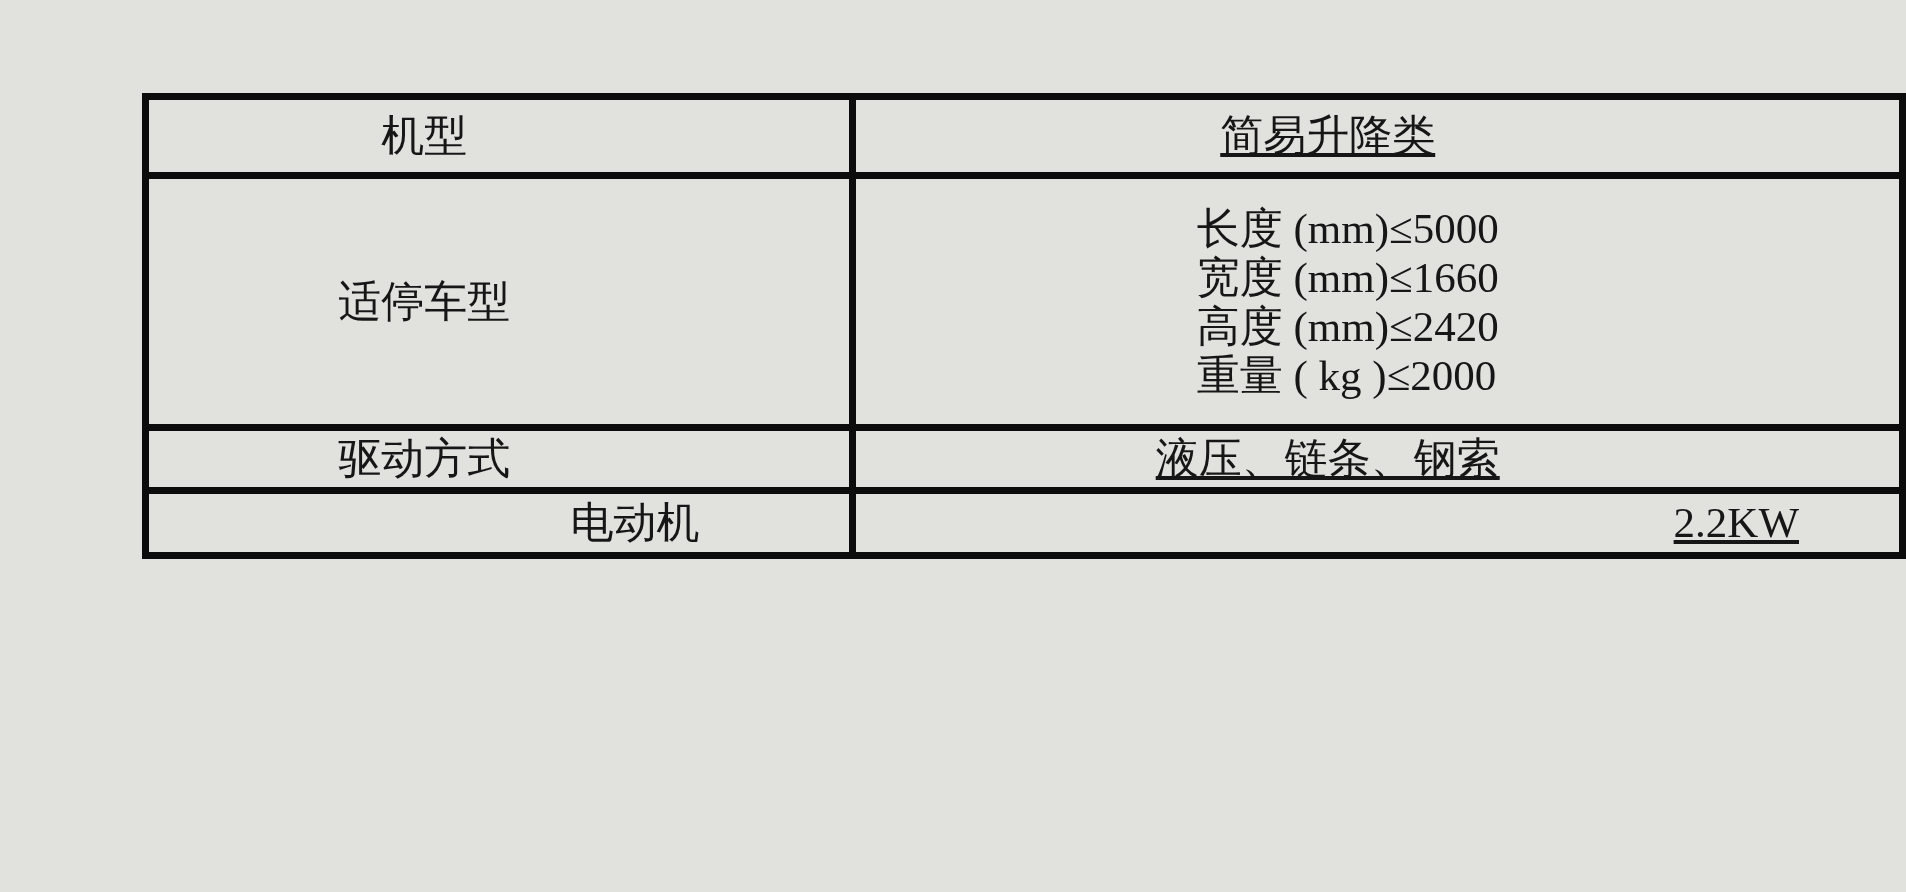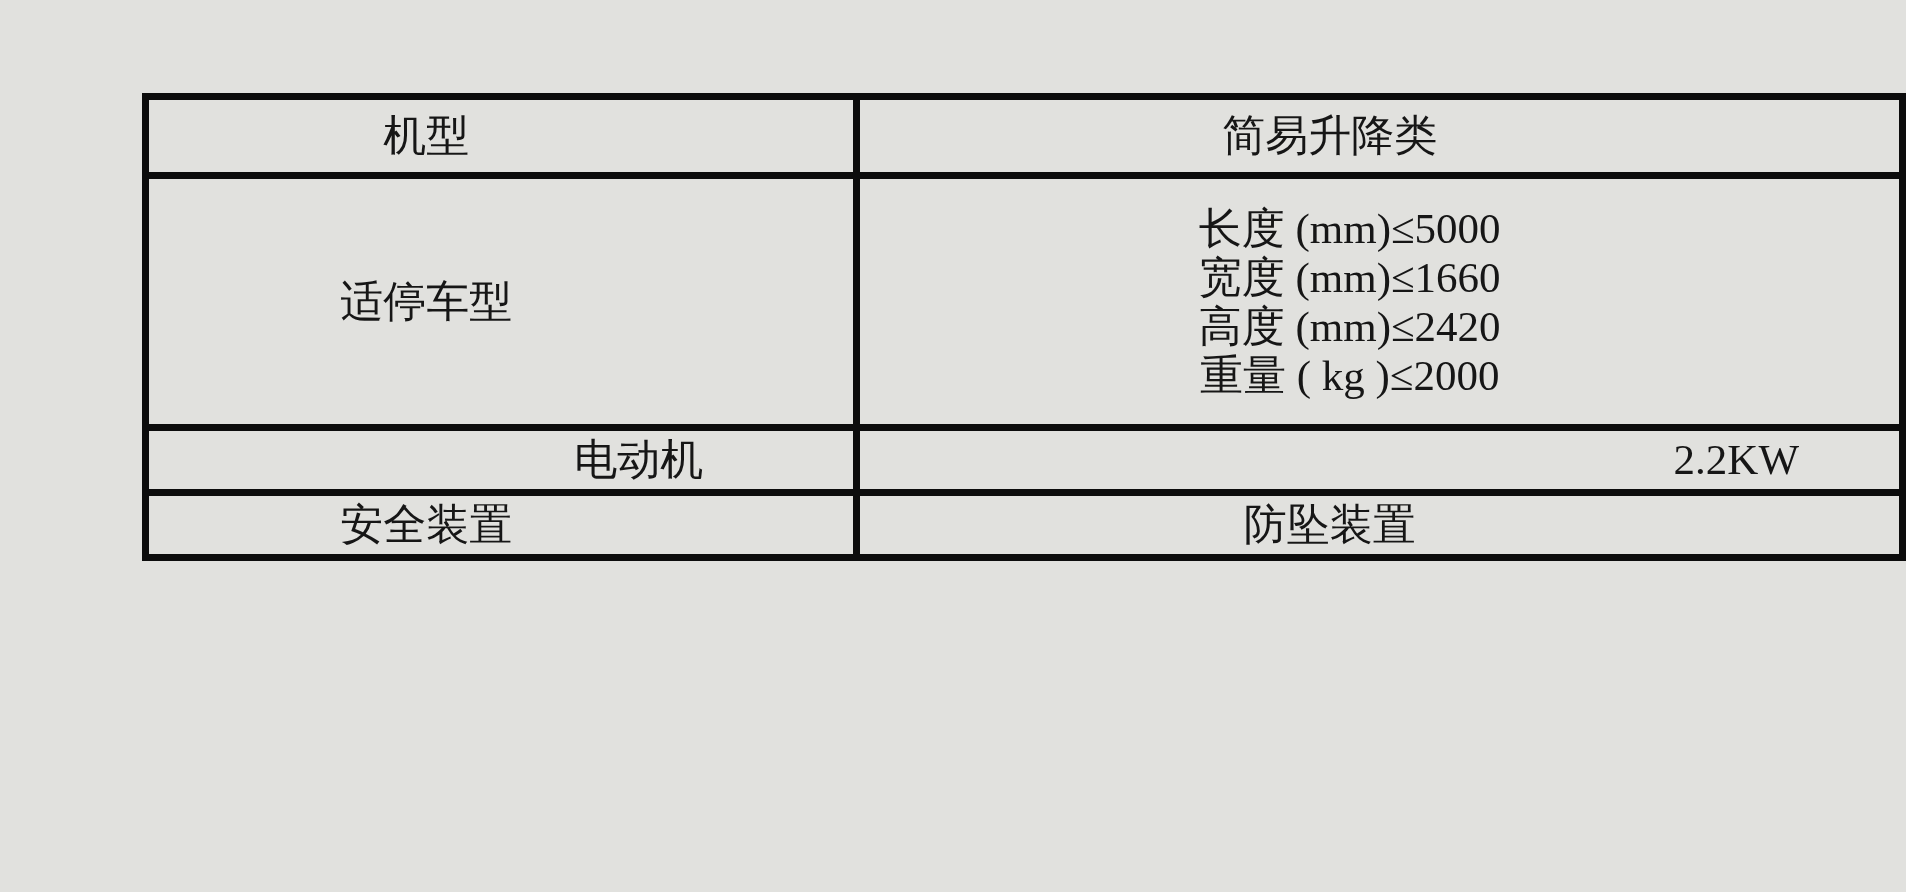--- a/index.html
+++ b/index.html
@@ -38,35 +38,36 @@
     overflow: hidden;
     white-space: nowrap;
   }
   td.label-cell {
     width: 607px;
     padding: 0 150px 0 0;
   }
   td.value-cell {
     width: 1032px;
     padding: 0 100px 0 0;
+    text-decoration: underline;
   }
   
   tr.r-machine-type td   { height: 72px; }
   tr.r-vehicle-size td   { height: 245px; }
   tr.r-drive-mode td     { height: 56px; }
   tr.r-motor td          { height: 58px; text-align: right; }
   tr.r-power-supply td   { height: 56px; }
   tr.r-max-oil td        { height: 59px; }
   tr.r-safety-device td  { height: 58px; }
   tr.r-operation td      { height: 58px; }
 
   td.value-cell.multiline { padding-right: 60px; }
   .size-block {
     display: inline-block;
-    text-align: center;
+    text-align: left;
     line-height: 49px;
     vertical-align: middle;
   }
 </style>
 </head>
 <body>
 
 <div class="canvas">
   <table class="spec-table">
     <tbody>
@@ -78,23 +79,23 @@
         <td class="label-cell">适停车型</td>
         <td class="value-cell multiline">
           <div class="size-block">
             <div>长度 (mm)≤5000</div>
             <div>宽度 (mm)≤1660</div>
             <div>高度 (mm)≤2420</div>
             <div>重量 ( kg )≤2000</div>
           </div>
         </td>
       </tr>
+      <tr class="r-drive-mode">
+        <td class="label-cell">驱动方式</td>
+        <td class="value-cell">液压、链条、钢索</td>
+      </tr>
       <tr class="r-motor">
         <td class="label-cell">电动机</td>
         <td class="value-cell">2.2KW</td>
-      </tr>
-      <tr class="r-safety-device">
-        <td class="label-cell">安全装置</td>
-        <td class="value-cell">防坠装置</td>
       </tr>
     </tbody>
   </table>
 </div>
 
 </body></html>

